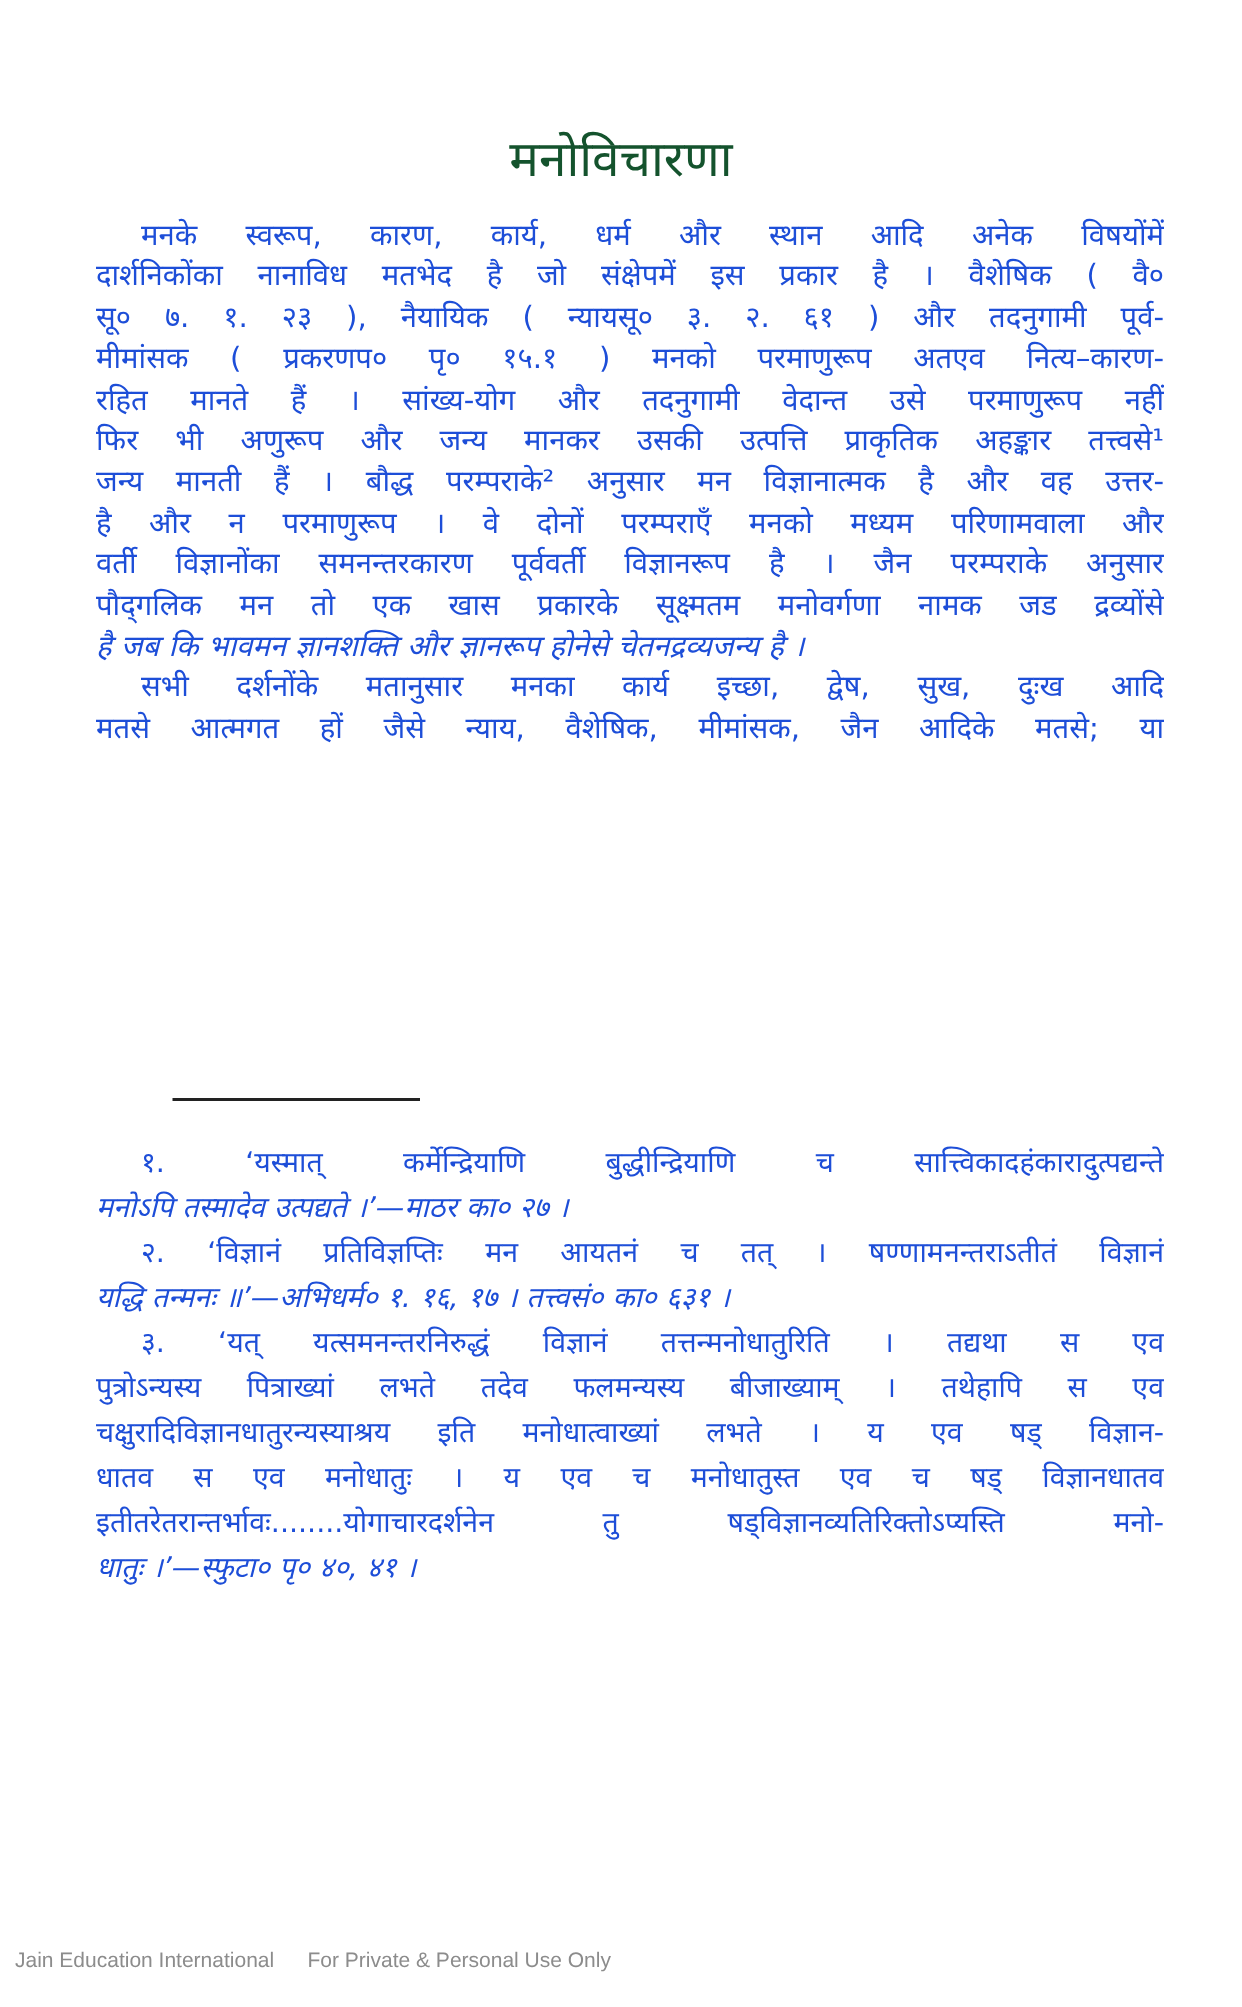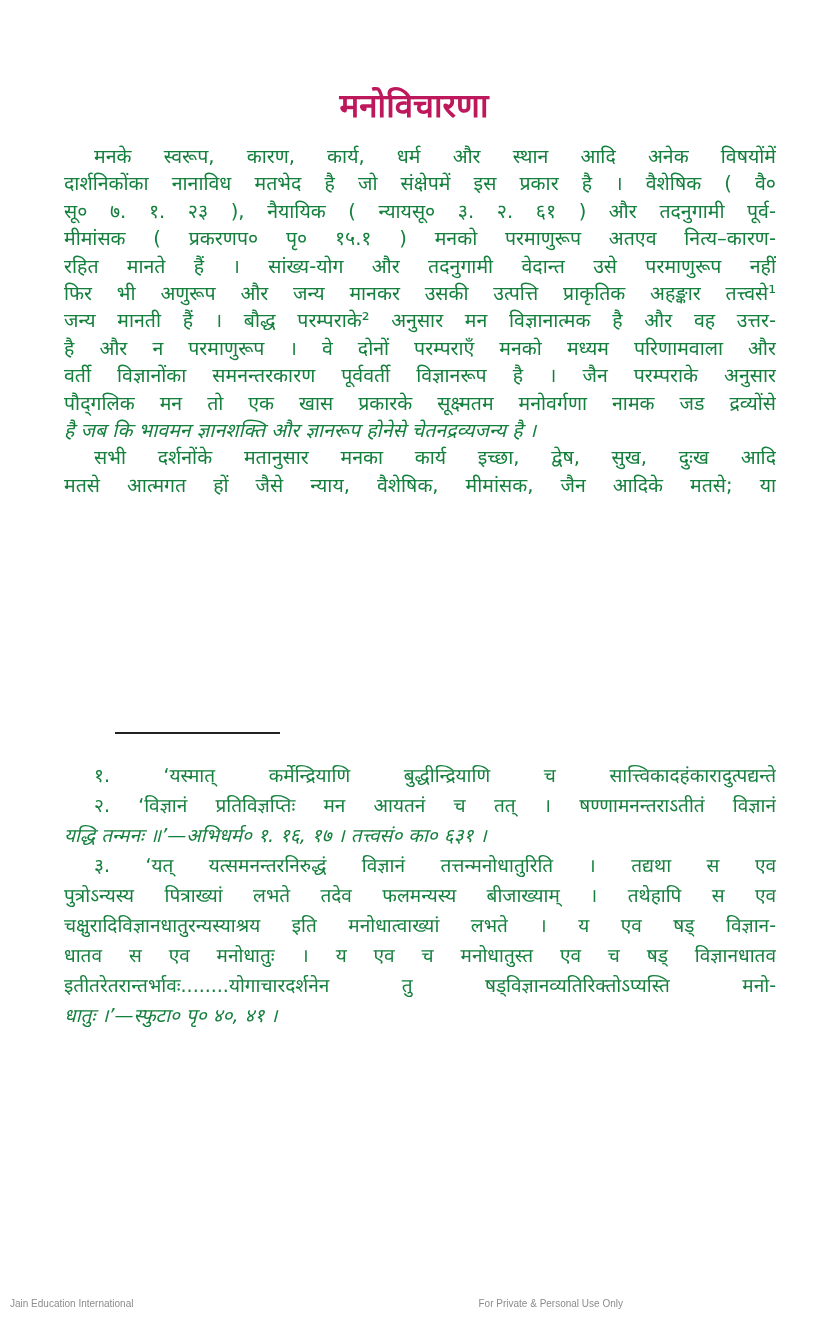--- a/index.html
+++ b/index.html
@@ -15,31 +15,31 @@
       font-family: "DejaVu Sans", sans-serif;
       color: #111111;
     }
     .page-title {
       position: absolute;
       top: 82px;
       left: 0;
       width: 828px;
       text-align: center;
       font-size: 33px;
-      font-weight: bold;
-      color: #be185d;
+      font-weight: normal;
+      color: #14532d;
       letter-spacing: 0px;
     }
     .body-text {
       position: absolute;
       left: 64px;
       width: 712px;
       font-size: 19.5px;
       line-height: 27.4px;
-      color: #15803d;
+      color: #1d4ed8;
     }
     .main-body { top: 143px; }
     .line {
       display: block;
       white-space: nowrap;
       overflow: hidden;
       text-align: justify;
       text-align-last: justify;
     }
     .line.last { text-align-last: left; font-style: italic; }
@@ -53,26 +53,26 @@
       background: #222222;
     }
     .footnotes { top: 760px; font-size: 19px; line-height: 30px; }
     .footer {
       position: absolute;
       top: 1298px;
       left: 0;
       width: 828px;
       height: 20px;
       font-family: "Liberation Sans", sans-serif;
-      font-size: 10px;
+      font-size: 14px;
       color: #8c8c8c;
     }
     .footer span { position: absolute; top: 0; }
     .footer .left { left: 10px; }
-    .footer .center { left: 205px; width: 418px; text-align: right; }
+    .footer .center { left: 205px; width: 418px; text-align: left; }
     .footer .right { right: 16px; margin-top: 44px; }
   </style>
 </head>
 <body>
 
 <div class="page-title">मनोविचारणा</div>
 
 <div class="body-text main-body">
   <div>
     <span class="line indent">मनके स्वरूप, कारण, कार्य, धर्म और स्थान आदि अनेक विषयोंमें</span>
@@ -91,20 +91,21 @@
     <span class="line indent">सभी दर्शनोंके मतानुसार मनका कार्य इच्छा, द्वेष, सुख, दुःख आदि</span>
     <span class="line">मतसे आत्मगत हों जैसे न्याय, वैशेषिक, मीमांसक, जैन आदिके मतसे; या</span>
   </div>
 </div>
 
 <div class="footnote-rule"></div>
 
 <div class="body-text footnotes">
   <div>
     <span class="line indent">१. ‘यस्मात् कर्मेन्द्रियाणि बुद्धीन्द्रियाणि च सात्त्विकादहंकारादुत्पद्यन्ते</span>
+    <span class="line last">मनोऽपि तस्मादेव उत्पद्यते ।’—माठर का० २७ ।</span>
   </div>
   <div>
     <span class="line indent">२. ‘विज्ञानं प्रतिविज्ञप्तिः मन आयतनं च तत् । षण्णामनन्तराऽतीतं विज्ञानं</span>
     <span class="line last">यद्धि तन्मनः ॥’—अभिधर्म० १. १६, १७ । तत्त्वसं० का० ६३१ ।</span>
   </div>
   <div>
     <span class="line indent">३. ‘यत् यत्समनन्तरनिरुद्धं विज्ञानं तत्तन्मनोधातुरिति । तद्यथा स एव</span>
     <span class="line">पुत्रोऽन्यस्य पित्राख्यां लभते तदेव फलमन्यस्य बीजाख्याम् । तथेहापि स एव</span>
     <span class="line">चक्षुरादिविज्ञानधातुरन्यस्याश्रय इति मनोधात्वाख्यां लभते । य एव षड् विज्ञान-</span>
     <span class="line">धातव स एव मनोधातुः । य एव च मनोधातुस्त एव च षड् विज्ञानधातव</span>

